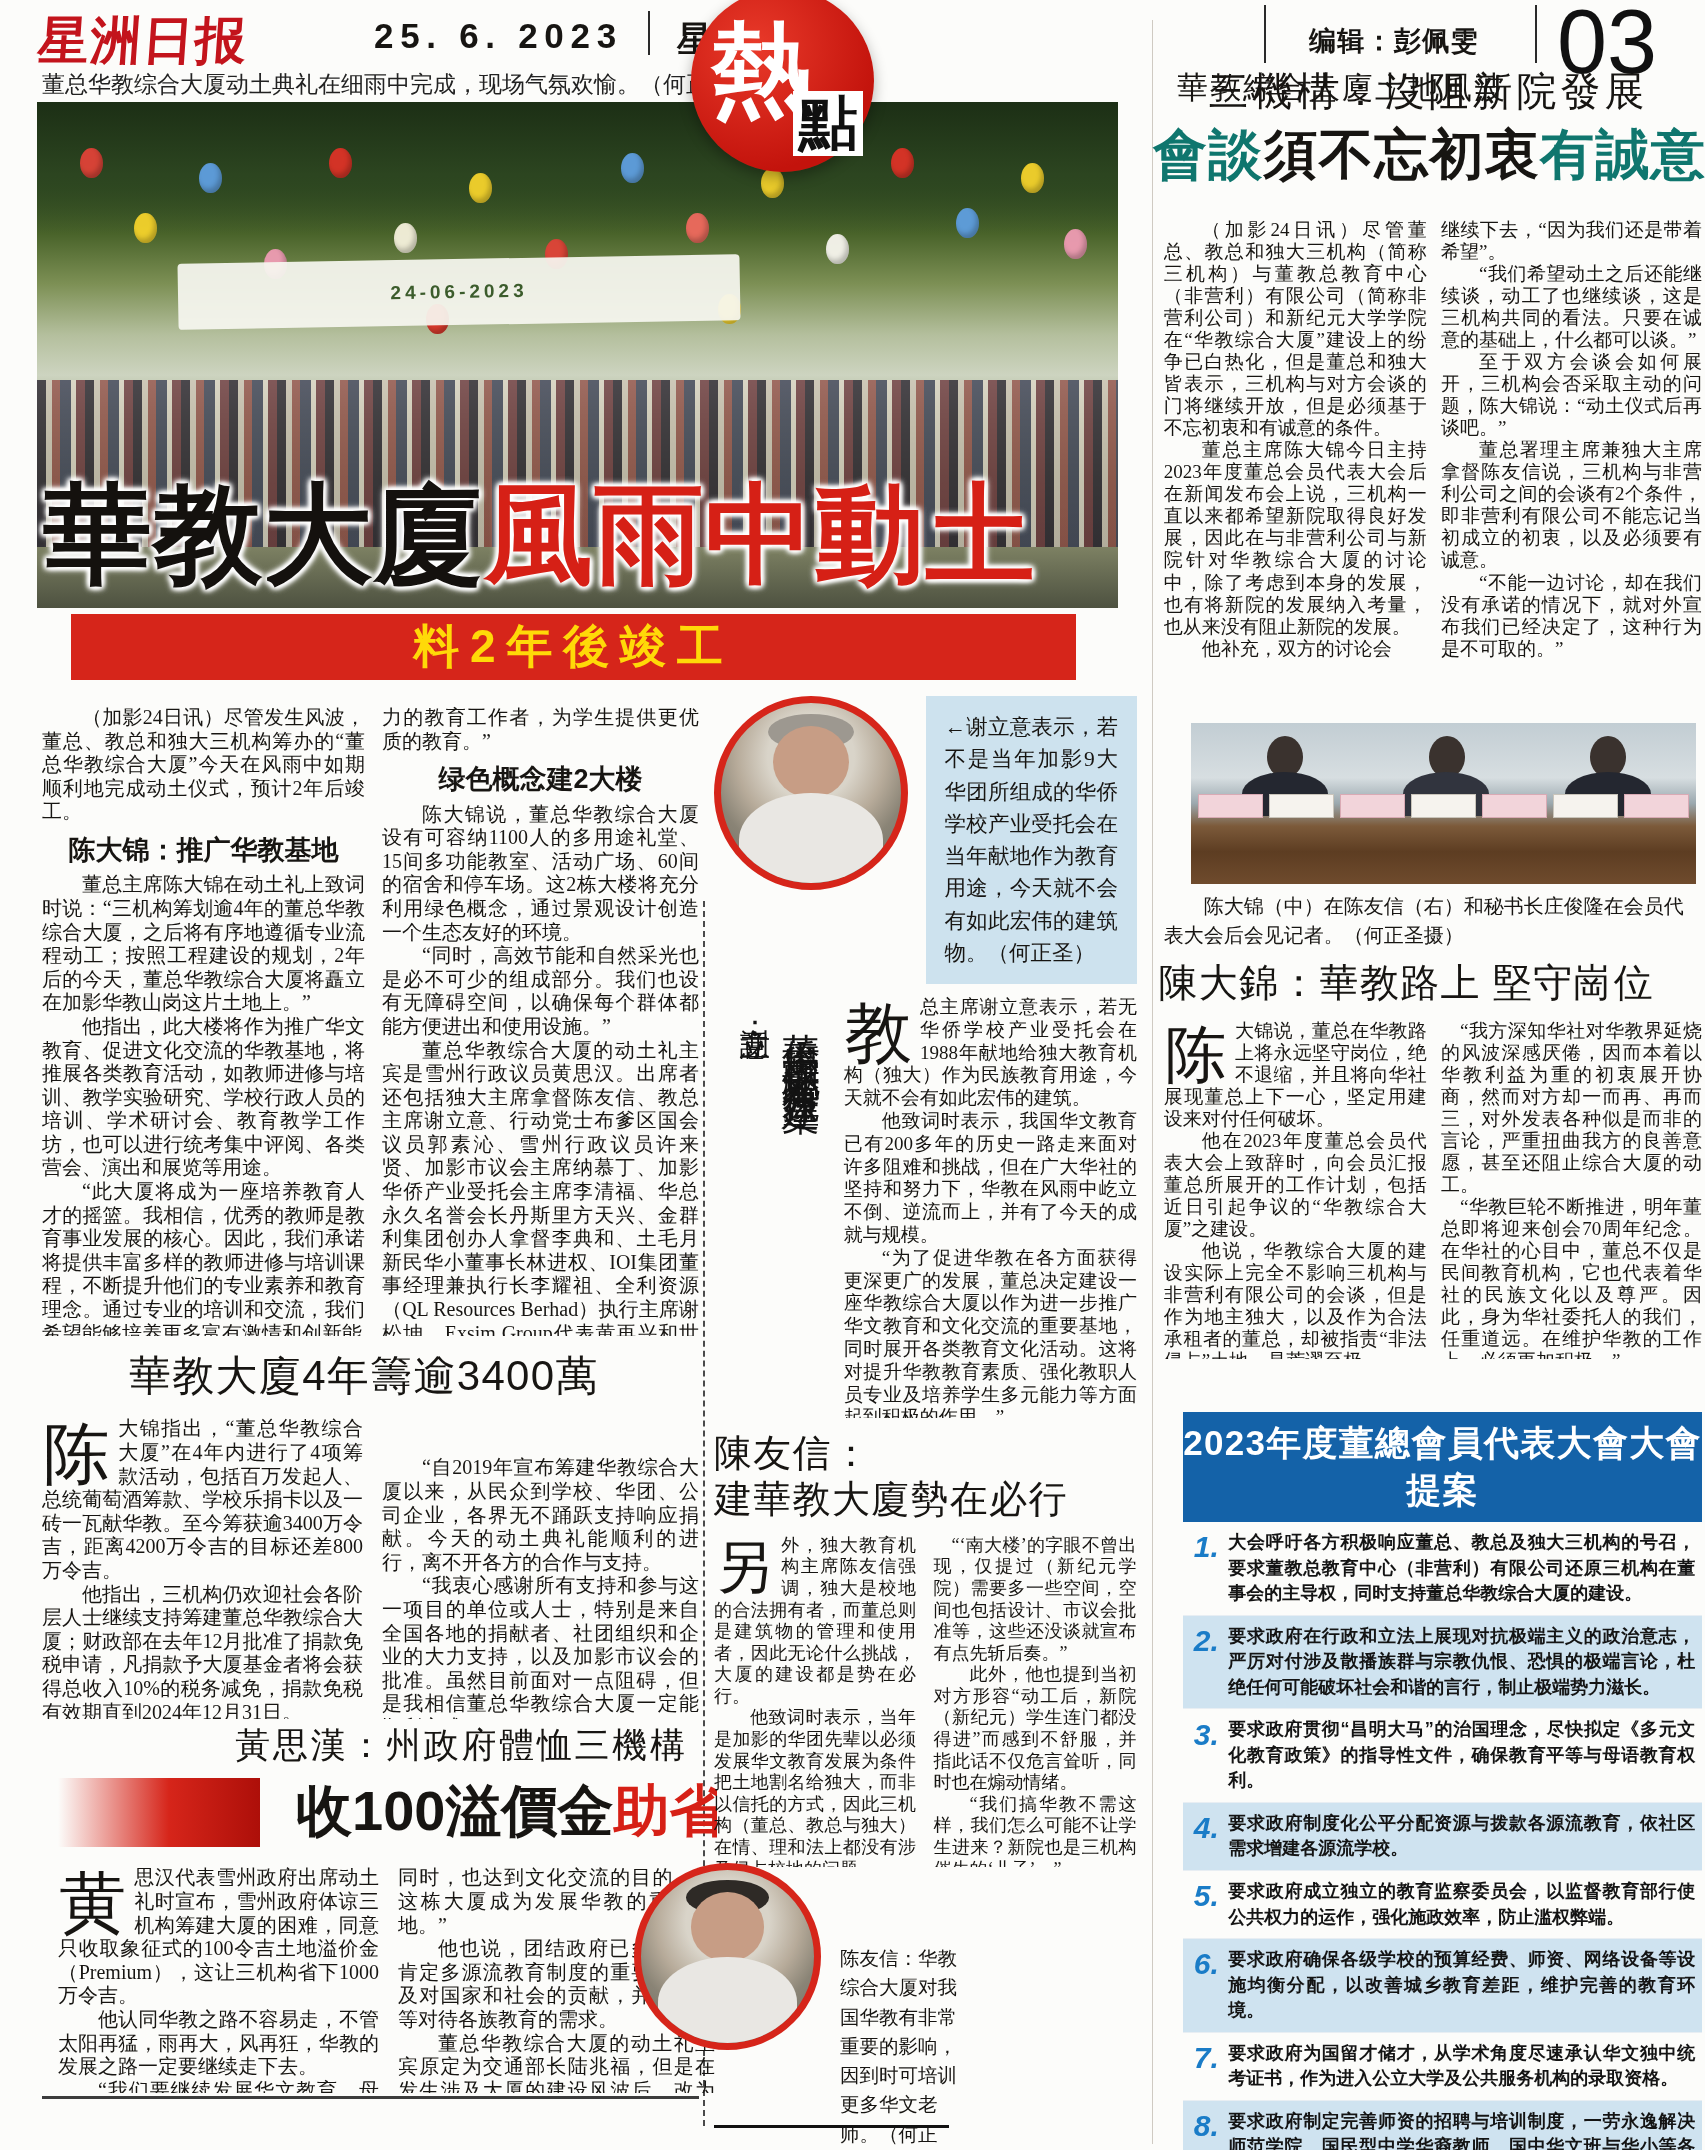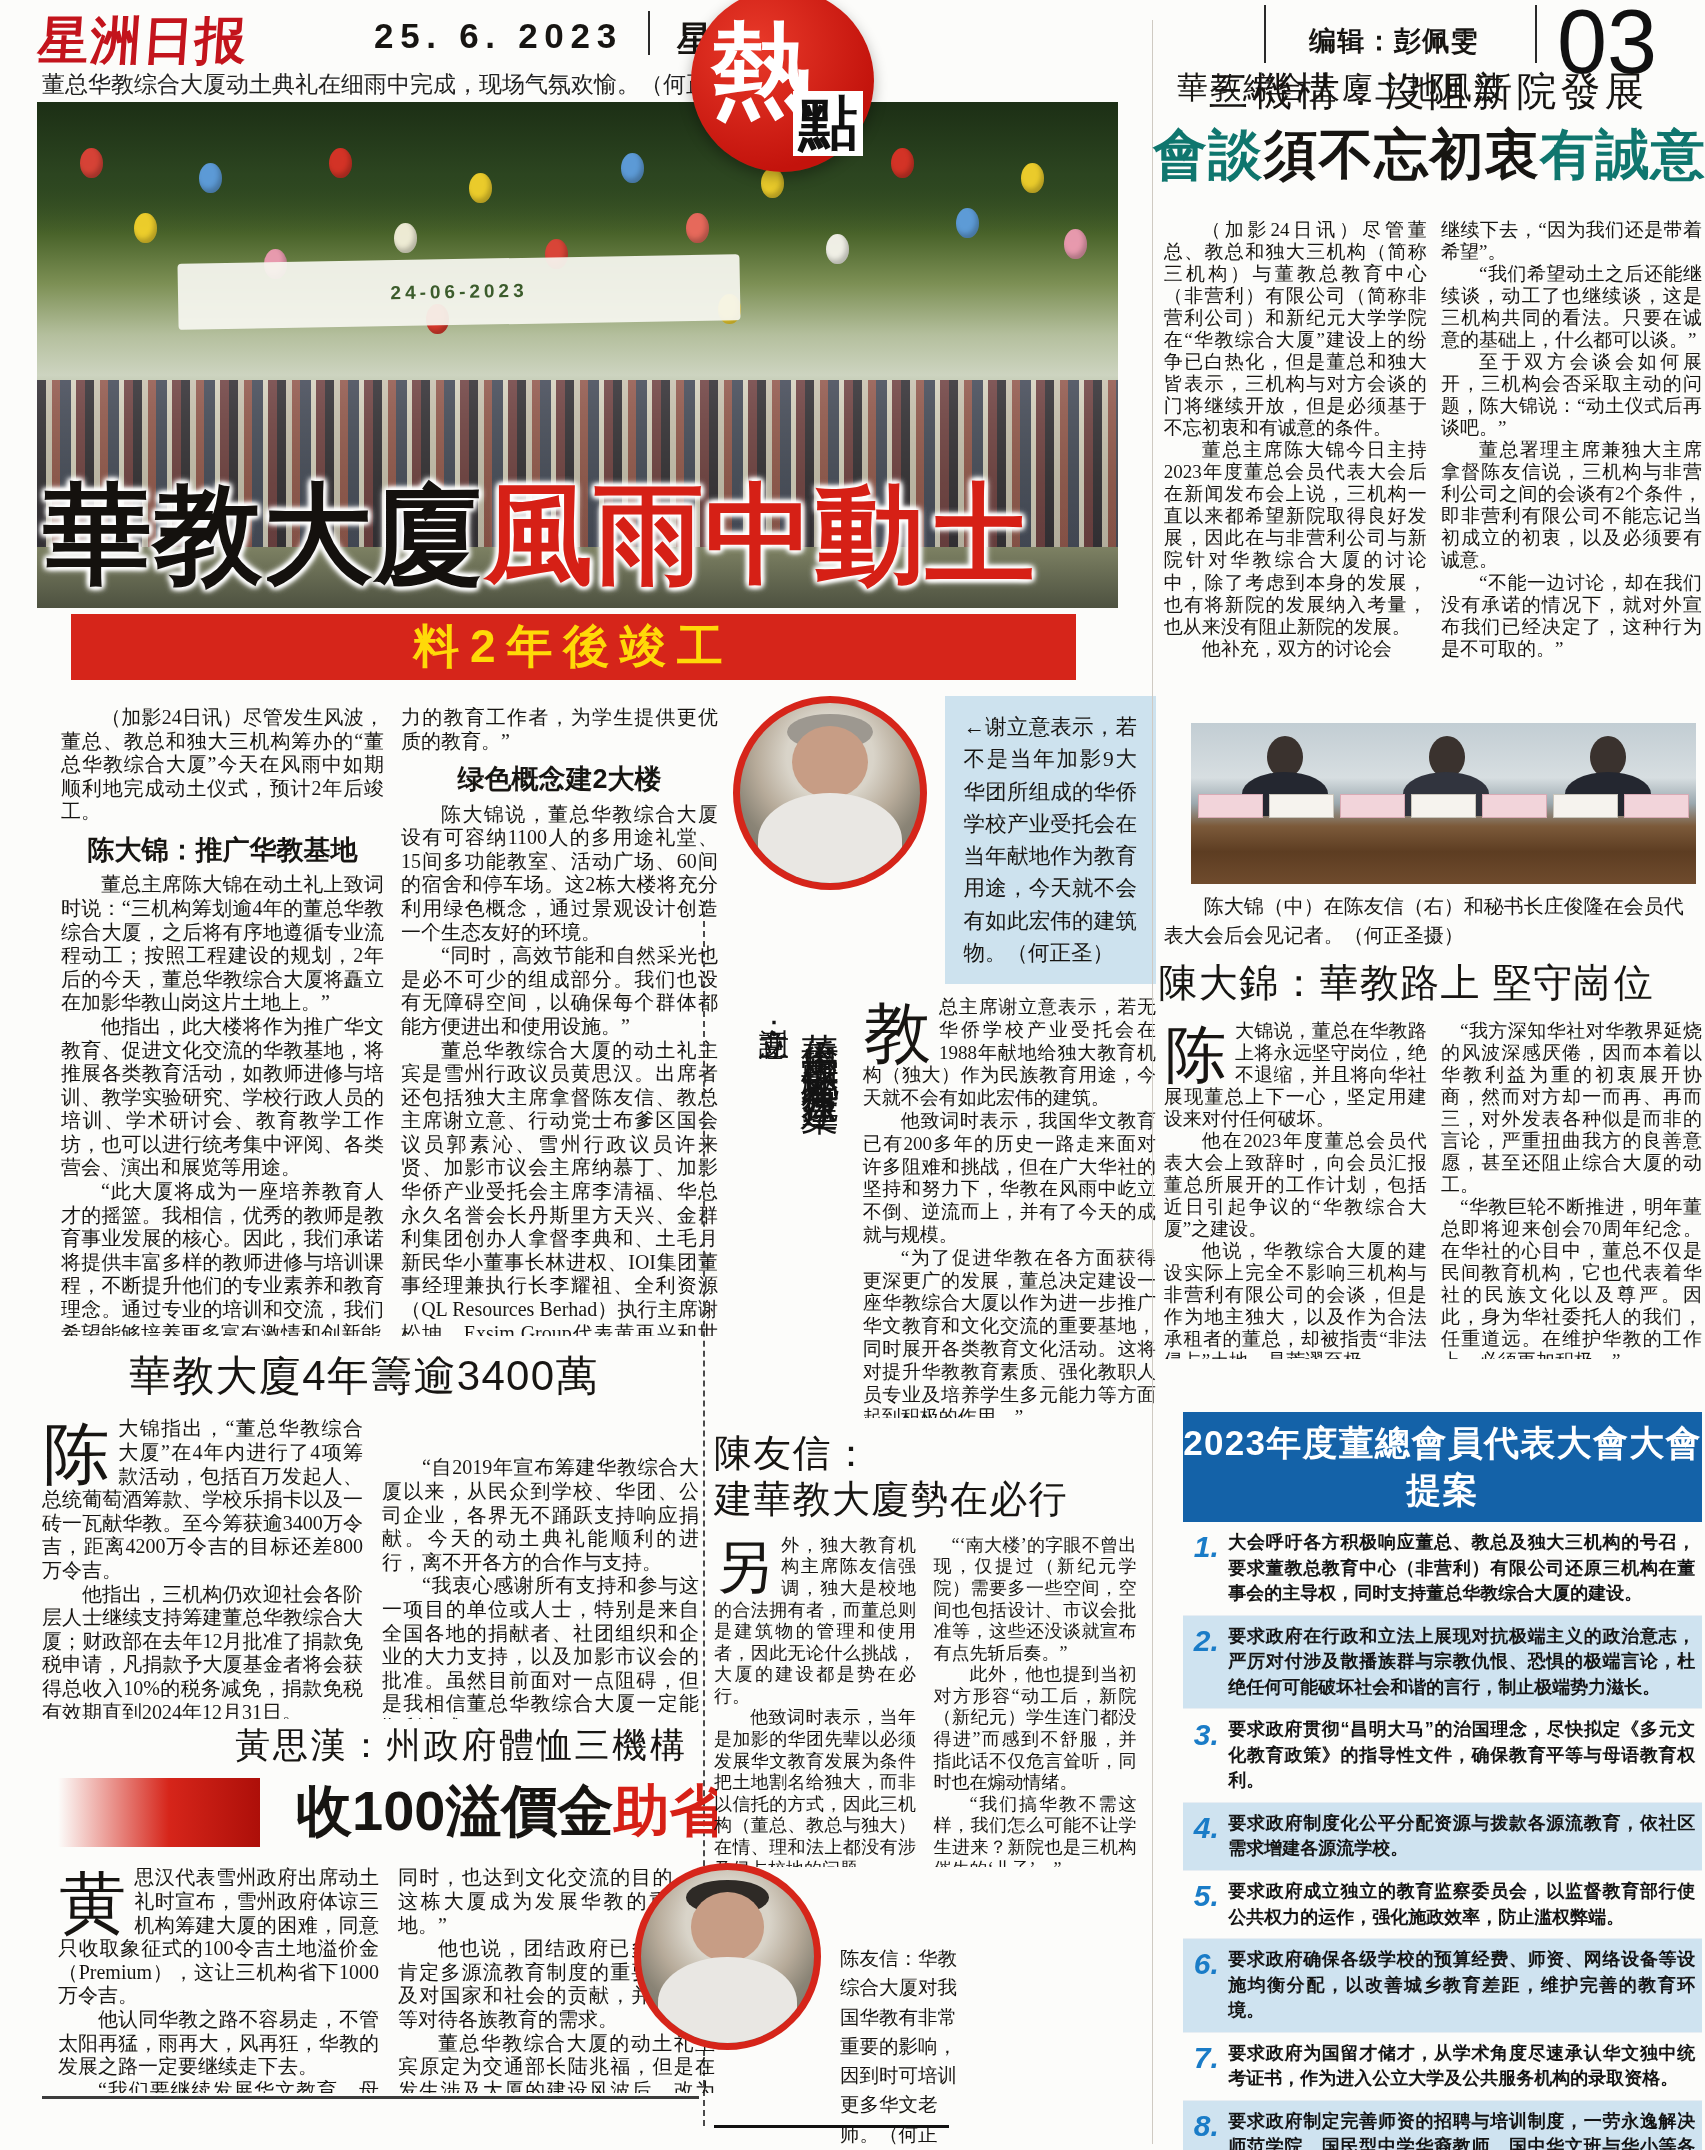--- a/index.html
+++ b/index.html
@@ -44,21 +44,21 @@
   
   .hl{left:43px;top:477px;width:1062px;z-index:3;white-space:nowrap;
     font:bold 109px "Liberation Sans",sans-serif;line-height:1.06;letter-spacing:1.3px;
     text-shadow:0 0 8px #fff,0 0 8px #fff,2px 2px 4.7px #fff,-2px -2px 4.7px #fff,2px -2px 4.7px #fff,-2px 2px 4.7px #fff;}
   .hl .b{color:#14110e;} .hl .r{color:#d62016;}
   .redbar{left:71px;top:614px;width:1005px;height:66px;background:#d6251a;z-index:3;
     display:flex;align-items:center;justify-content:center;}
   .redbar span{color:#ffd908;font:bold 46px "Liberation Sans",sans-serif;letter-spacing:10.8px;}
 
   
-  .col{position:absolute;text-align:justify;margin-left:19px;}
+  .col{position:absolute;text-align:justify;}
   .bt p{margin:0;text-indent:2em;font-size:20px;line-height:1.18;}
   .sh{font:bold 27px "Liberation Sans",sans-serif;text-align:center;margin:8px 0 5.4px;text-indent:0;}
   p.dc{text-indent:0;}
   .cap{float:left;font-size:67px;line-height:.92;padding:6.7px 8px 0 1.3px;}
   .smallbt p{font-size:18px;line-height:1.2;}
   .rt p{font-size:19px;line-height:1.16;margin:0;text-indent:2em;}
 
   
   .capbox{background:#cde2ee;padding:15px 19px;font-size:21.5px;line-height:1.5;flex:1;margin-left:17.5px;}
   .pcircle{border-radius:50%;border:7.4px solid #d6251a;overflow:hidden;position:relative;flex:none;

